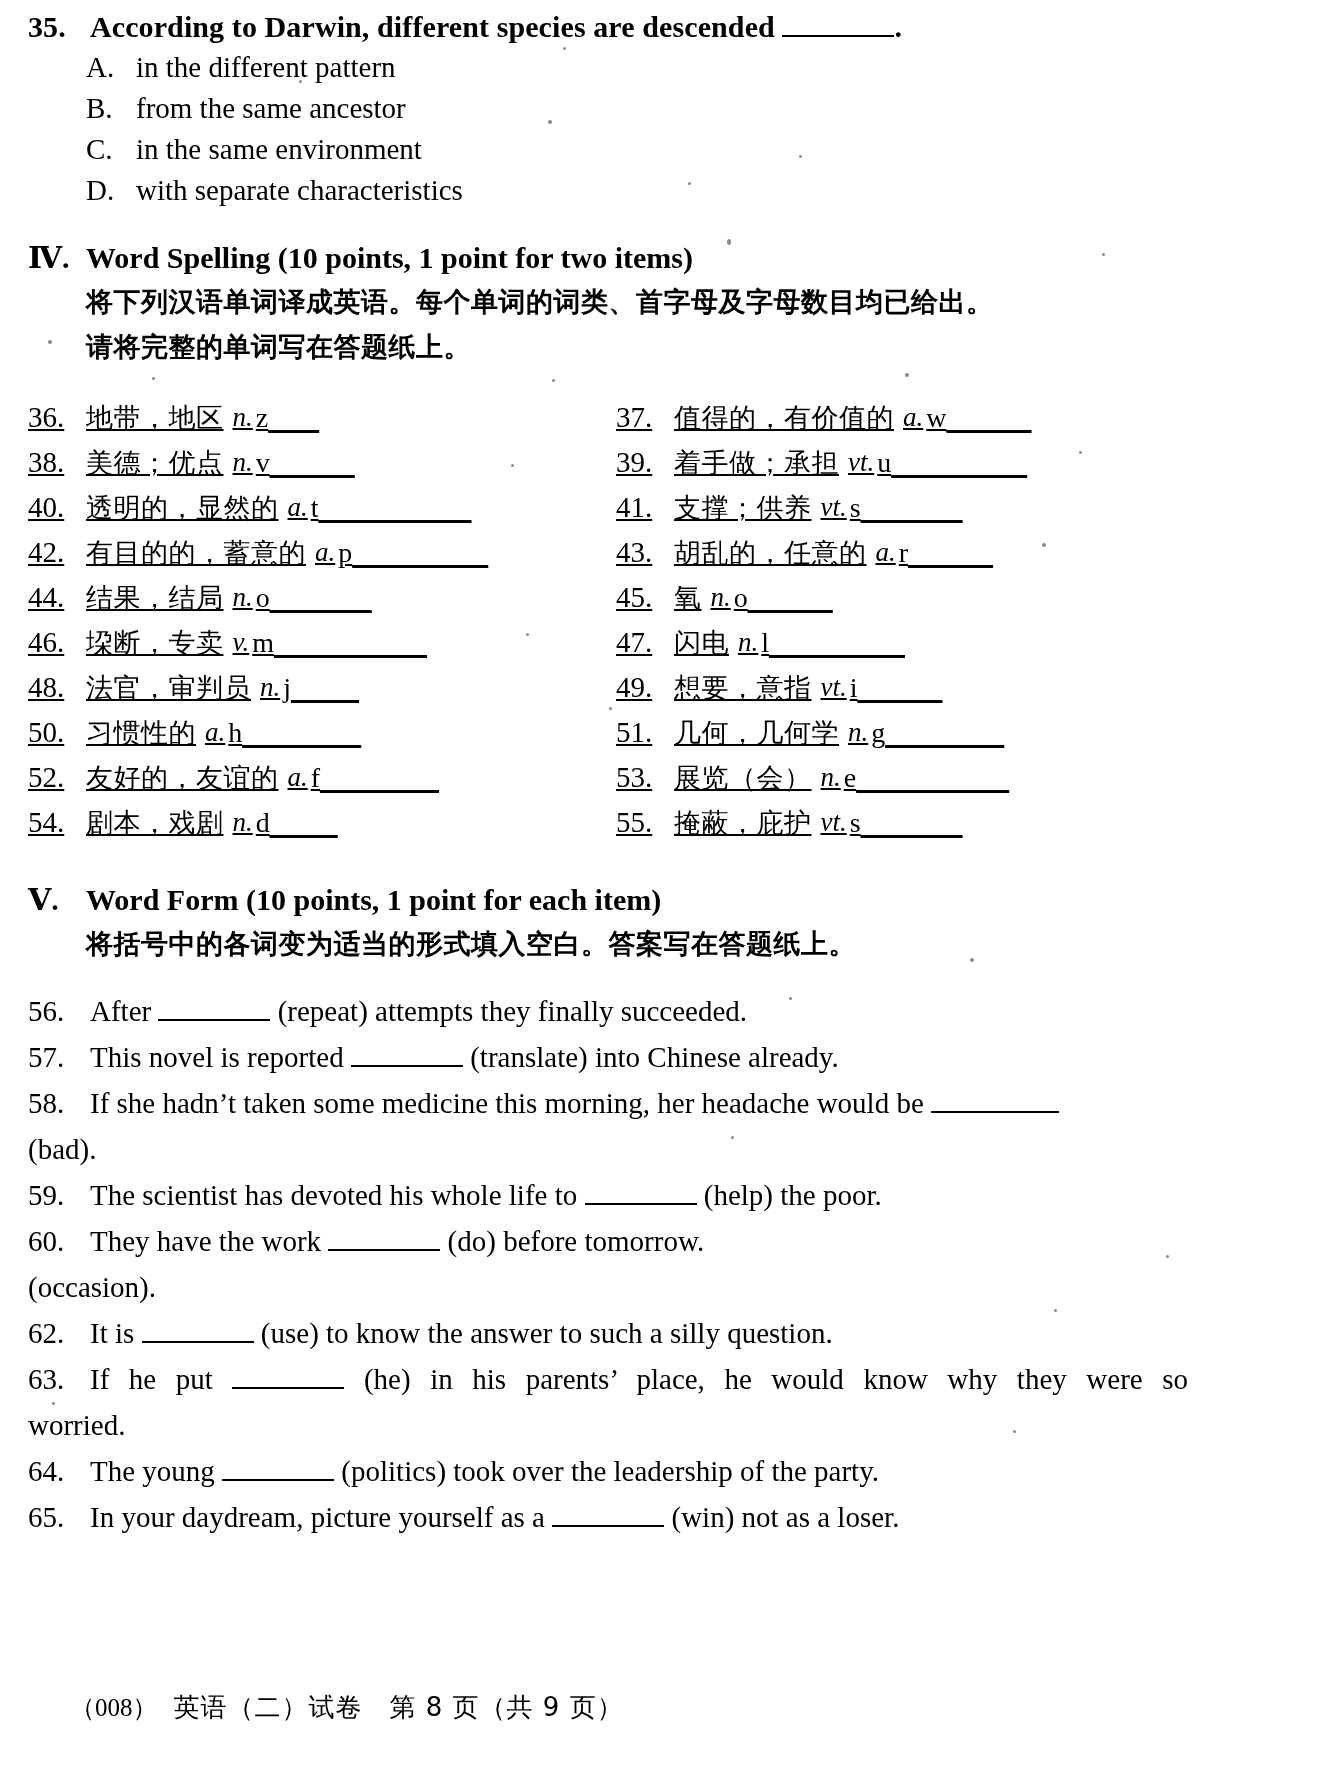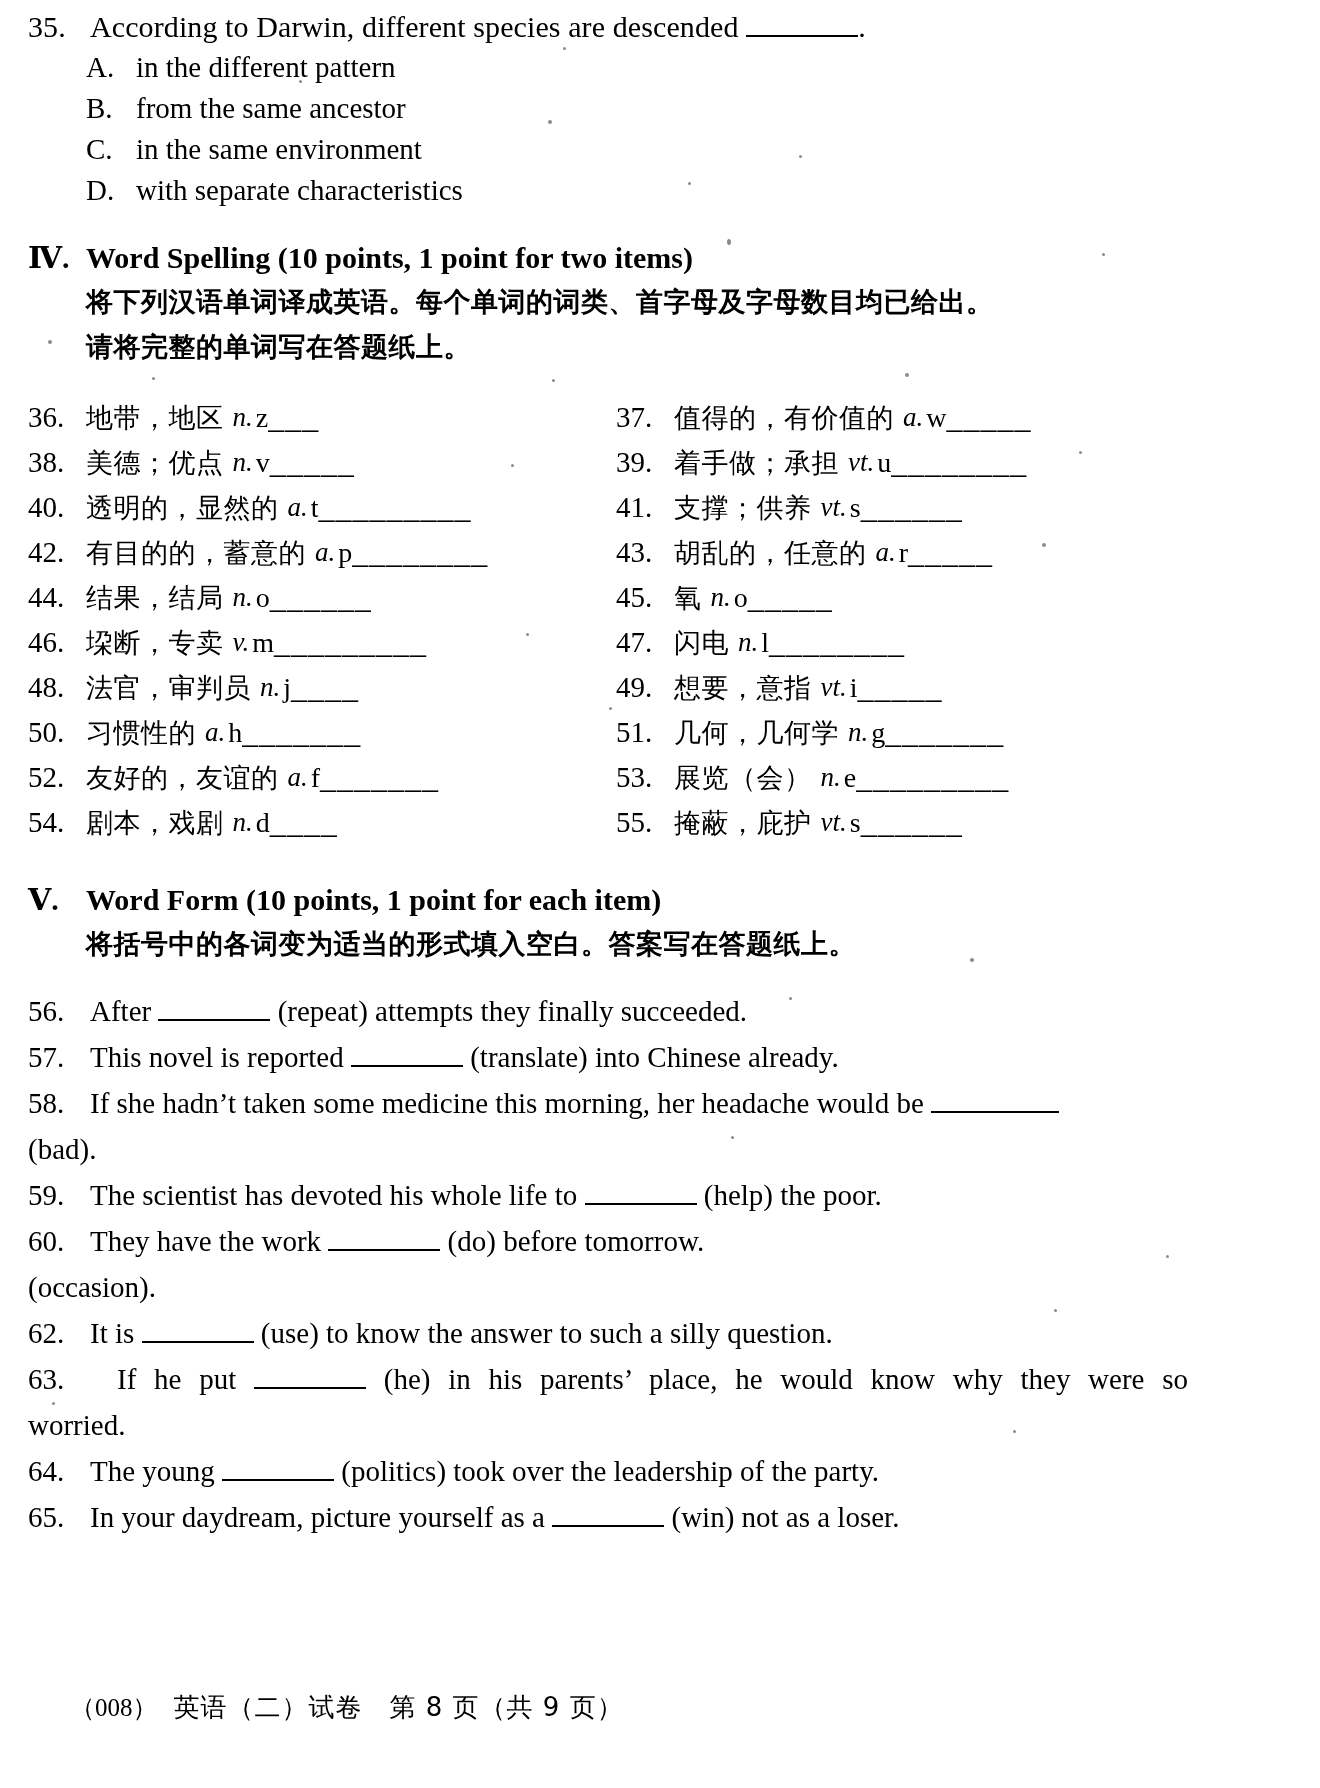--- a/index.html
+++ b/index.html
@@ -31,20 +31,21 @@
     width: 1160px;
   }
 
   
   .q-row {
     display: flex;
     align-items: flex-start;
     font-size: 30px;
     line-height: 41px;
     letter-spacing: 0.1px;
+    font-weight: bold;
   }
   .q-num {
     width: 62px;
     flex: 0 0 62px;
     text-align: left;
     font-size: 30px;
   }
   .q-body { flex: 1 1 auto; }
 
   
@@ -91,20 +92,21 @@
     display: grid;
     grid-template-columns: 578px 578px;
     row-gap: 0px;
   }
   .ws-item {
     display: flex;
     align-items: flex-start;
     font-size: 29px;
     line-height: 45px;
     white-space: nowrap;
+    text-decoration: underline;
   }
   .ws-right { padding-left: 10px; }
   .ws-num {
     flex: 0 0 58px;
     font-family: "Liberation Serif", serif;
   }
   .ws-cn {
     font-family: "DejaVu Sans", "Liberation Sans", sans-serif;
     font-size: 27px;
     letter-spacing: 0.5px;
@@ -134,21 +136,20 @@
   }
   .wf-num {
     flex: 0 0 62px;
   }
   .wf-text {
     flex: 1 1 auto;
   }
   .wf-text.justify {
     text-align: justify;
     text-align-last: justify;
-    margin-left: 27px;
   }
   .wf-cont {
     font-size: 29px;
     line-height: 46px;
   }
   .ul {
     display: inline-block;
     border-bottom: 2px solid #000;
     height: 22px;
   }

